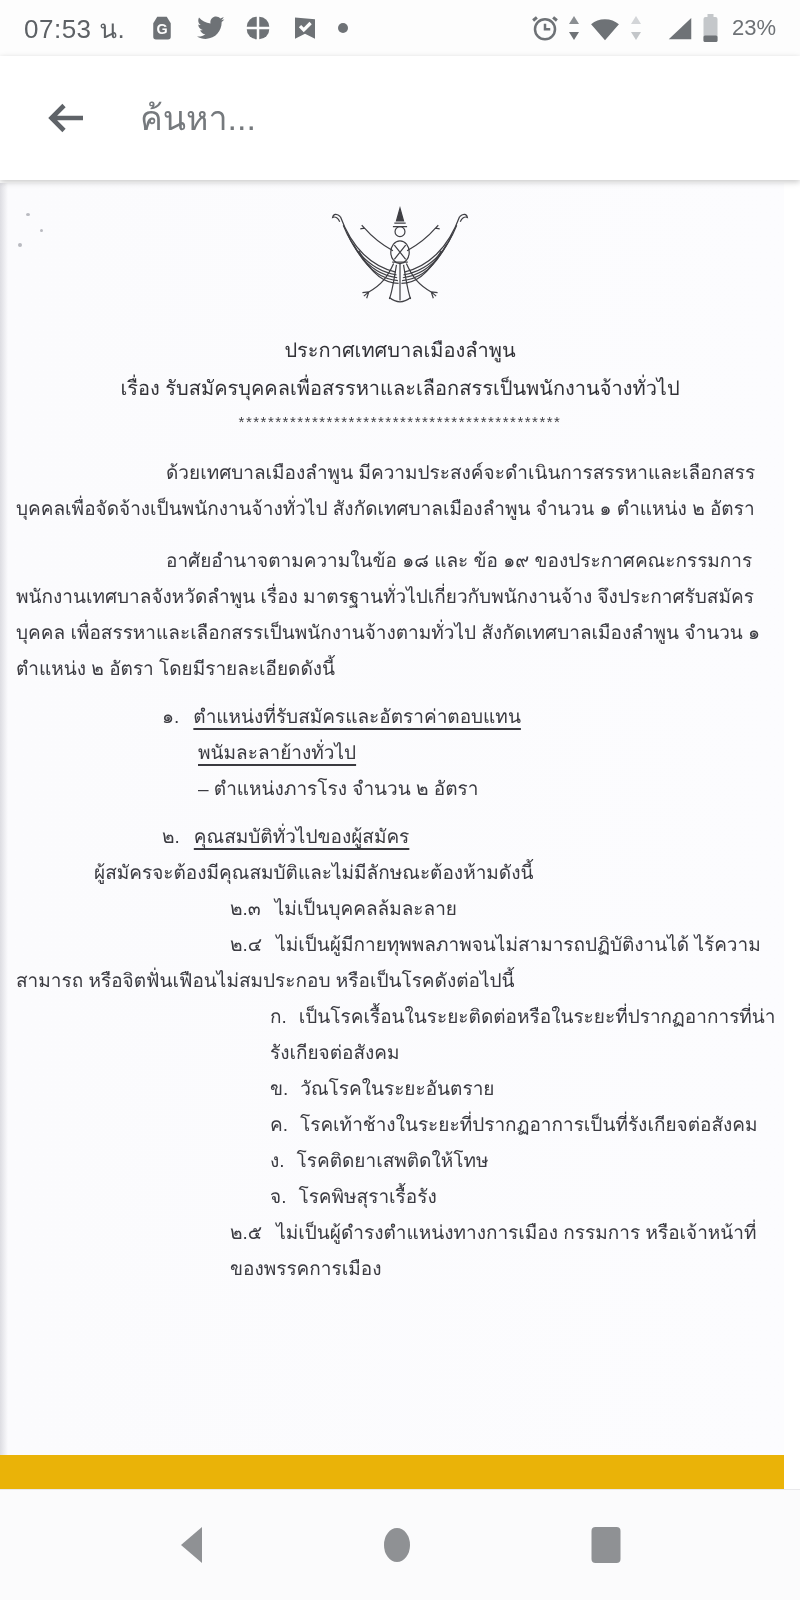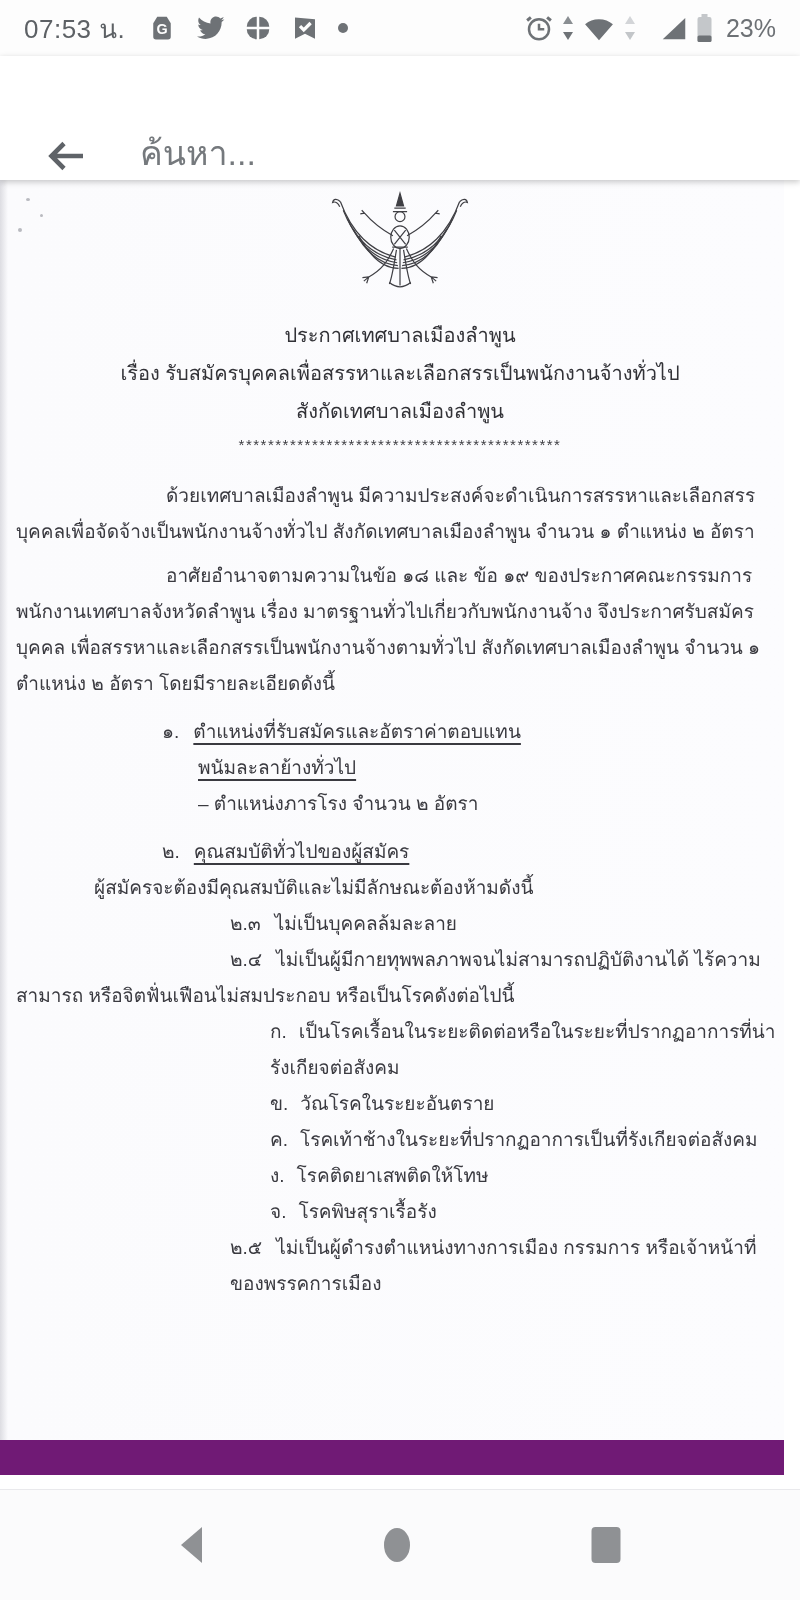--- a/index.html
+++ b/index.html
@@ -6,43 +6,43 @@
   .screen{position:relative;width:800px;height:1600px;background:#ffffff;overflow:hidden;
           font-family:"Liberation Sans","DejaVu Sans",sans-serif;}
 
   
   .status-bar{position:absolute;top:0;left:0;right:0;height:56px;background:#fdfdfd;
               display:flex;align-items:center;padding:0 24px;box-sizing:border-box;}
   .status-time{font-size:26px;color:#5d6165;letter-spacing:.5px;margin-right:22px;white-space:nowrap;}
   .notif-icons{display:flex;align-items:center;gap:17px;flex:1;}
   .sys-icons{display:flex;align-items:center;gap:7px;}
   .sys-icons svg{display:block;}
-  .battery-pct{font-size:25px;color:#6d7175;margin-left:6px;}
+  .battery-pct{font-size:22px;color:#6d7175;margin-left:6px;}
   .notif-icons svg{display:block;}
 
   
   .app-header{position:absolute;top:56px;left:0;right:0;height:124px;background:#ffffff;
-              display:flex;align-items:flex-end;padding-left:42px;box-sizing:border-box;
+              display:flex;align-items:center;padding-left:42px;box-sizing:border-box;
               box-shadow:0 2px 6px rgba(0,0,0,.22);z-index:3;}
   .back-btn{width:48px;height:48px;display:flex;align-items:center;justify-content:center;cursor:pointer;}
   .header-title{margin-left:50px;font-size:34px;color:#75797d;}
 
   
-  .doc-viewport{position:absolute;top:168px;left:0;width:784px;height:1307px;background:#701a75;overflow:hidden;}
+  .doc-viewport{position:absolute;top:183px;left:0;width:784px;height:1307px;background:#eab308;overflow:hidden;}
   .doc-page{position:relative;width:800px;height:1272px;box-sizing:border-box;
             background:linear-gradient(90deg,#dddde2 0px,#fbfbfd 8px,#fcfcfe 100%);
             padding:8px 16px 0 16px;overflow:hidden;color:#3a3a40;}
   .speck{position:absolute;border-radius:50%;background:#b9bac0;}
   .emblem-wrap{display:flex;justify-content:center;margin:2px 0 4px;}
   .doc-title{text-align:center;font-size:20px;line-height:38px;color:#323237;}
   .divider{text-align:center;font-size:15px;line-height:22px;letter-spacing:1.5px;color:#3c3c41;margin-top:4px;}
   .line{font-size:19px;line-height:36px;}
   .para{text-indent:150px;}
   .para1{margin-top:22px;}
-  .para2{margin-top:8px;}
+  .para2{margin-top:16px;}
   .s-head{margin-left:146px;margin-top:12px;}
   .s-head .num{margin-right:14px;}
   .u{text-decoration:underline;text-underline-offset:5px;text-decoration-thickness:1.5px;}
   .sub-head{margin-left:182px;}
   .bullet{margin-left:182px;}
   .intro{margin-left:78px;font-family:Liberation Serif, serif;}
   .qual{margin-left:214px;}
   .qual .num{margin-right:14px;}
   .qual-para{text-indent:214px;}
   .qual-para .num{margin-right:14px;}
@@ -183,21 +183,20 @@
 
           <path d="M110,80 L110,132"></path>
           <path d="M105,82 C101,106 99,120 95,130"></path>
           <path d="M115,82 C119,106 121,120 125,130"></path>
           <path d="M95,128 Q110,140 125,128"></path>
         </svg>
       </div>
 
       <div class="doc-title">ประกาศเทศบาลเมืองลำพูน</div>
       <div class="doc-title">เรื่อง รับสมัครบุคคลเพื่อสรรหาและเลือกสรรเป็นพนักงานจ้างทั่วไป</div>
-      <div class="doc-title">สังกัดเทศบาลเมืองลำพูน</div>
       <div class="divider">********************************************</div>
 
       <div class="line para para1">ด้วยเทศบาลเมืองลำพูน มีความประสงค์จะดำเนินการสรรหาและเลือกสรรบุคคลเพื่อจัดจ้างเป็นพนักงานจ้างทั่วไป สังกัดเทศบาลเมืองลำพูน จำนวน ๑ ตำแหน่ง ๒ อัตรา</div>
       <div class="line para para2">อาศัยอำนาจตามความในข้อ ๑๘ และ ข้อ ๑๙ ของประกาศคณะกรรมการพนักงานเทศบาลจังหวัดลำพูน เรื่อง มาตรฐานทั่วไปเกี่ยวกับพนักงานจ้าง จึงประกาศรับสมัครบุคคล เพื่อสรรหาและเลือกสรรเป็นพนักงานจ้างตามทั่วไป สังกัดเทศบาลเมืองลำพูน จำนวน ๑ ตำแหน่ง ๒ อัตรา โดยมีรายละเอียดดังนี้</div>
 
       <div class="line s-head">
         <span class="num">๑.</span><span class="u">ตำแหน่งที่รับสมัครและอัตราค่าตอบแทน</span>
       </div>
       <div class="line sub-head">
         <span class="u">พนัมละลาย้างทั่วไป</span>

